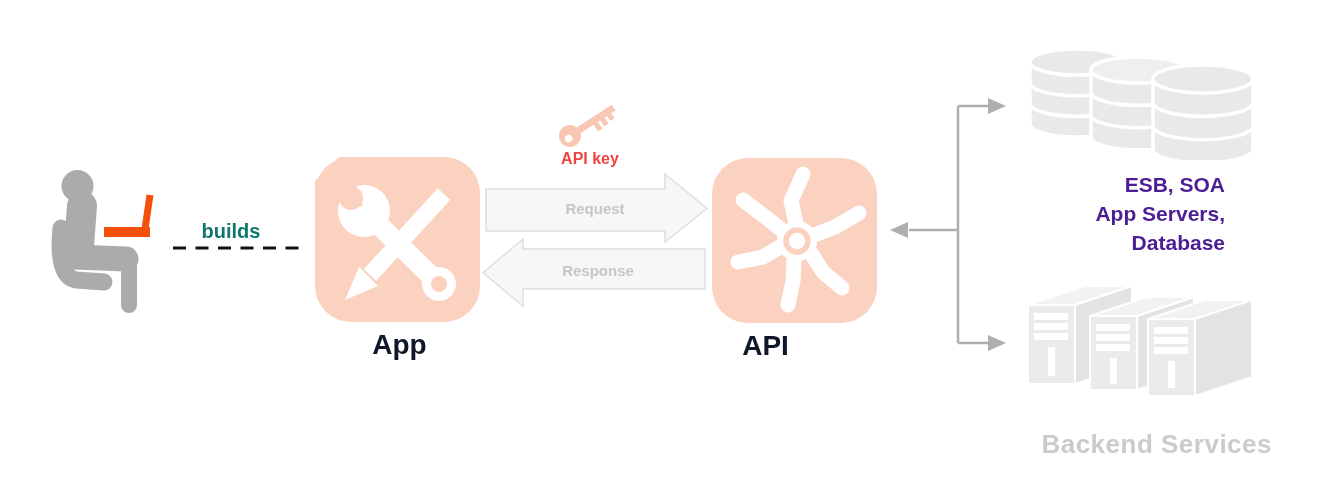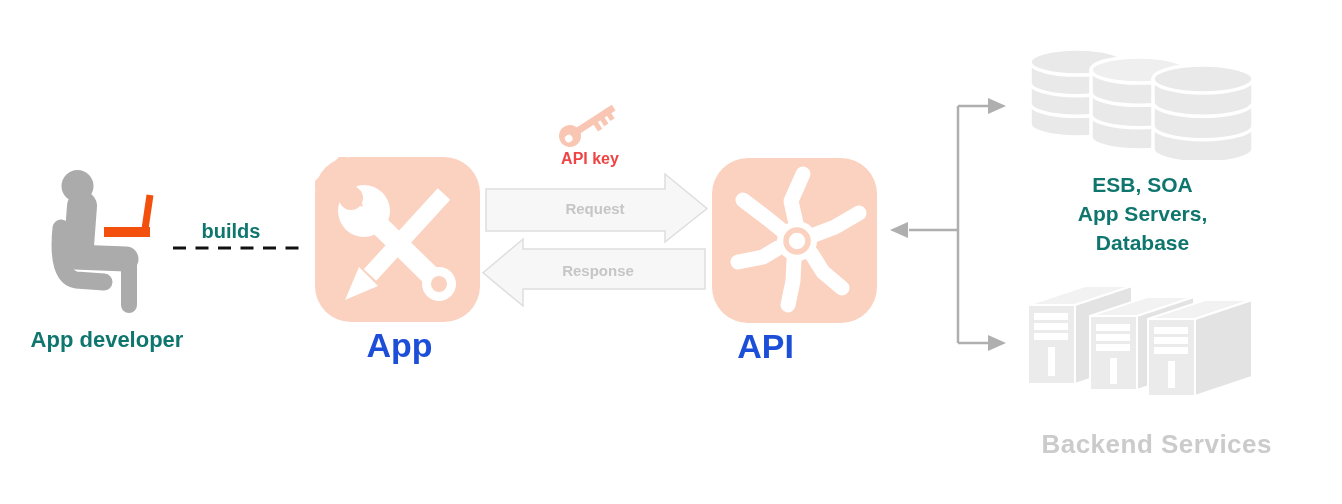--- a/index.html
+++ b/index.html
@@ -9,24 +9,24 @@
   }
   .abs{position:absolute;}
   .label{position:absolute;font-weight:bold;text-align:center;}
   .black-label{color:#0f766e;}
   .tile{
     position:absolute;width:165px;height:165px;border-radius:36px;background:#FBD1BF;
   }
   .tile svg{position:absolute;left:0;top:0;}
   .builds{font-size:20px;line-height:22px;}
   .devname{font-size:22px;line-height:24px;}
-  .nodename{font-size:34px;line-height:28px;color:#1d4ed8;}
+  .nodename{font-size:28px;line-height:28px;color:#0f172a;}
   .keyname{font-size:16px;line-height:21px;color:#ef4444;}
   .arrowtext{font-size:15px;line-height:20px;color:#C6C6C6;}
-  .esbtext{font-size:21px;line-height:29px;color:#0f766e;white-space:pre-line;}
+  .esbtext{font-size:21px;line-height:29px;color:#4c1d95;white-space:pre-line;text-align:right;}
   .backendtext{font-size:26px;line-height:26px;color:#CBCBCB;letter-spacing:0.5px;}
 </style>
 </head>
 <body>
 
 <div class="canvas">
 
   <svg class="abs" style="left:40px;top:160px;" width="130" height="165" viewBox="0 0 130 165">
     <g>
       <path d="M 21,68 Q 16,116 36,120 L 64,122" fill="none" stroke="#ABABAB" stroke-width="17" stroke-linecap="round" stroke-linejoin="round"></path>
@@ -39,21 +39,20 @@
       <rect x="64" y="67" width="46" height="10" fill="#F3500E"></rect>
       <path d="M 105,69 L 110,35" fill="none" stroke="#F3500E" stroke-width="7"></path>
     </g>
   </svg>
 
   <div class="label black-label builds" style="left:180px;top:220px;width:102px;">builds</div>
   <svg class="abs" style="left:170px;top:245px;" width="140" height="6" viewBox="0 0 140 6">
     <path d="M 3,3 L 133,3" stroke="#111111" stroke-width="3" stroke-dasharray="13 9.5" fill="none"></path>
   </svg>
 
-  <div class="label black-label devname" style="left:9px;top:328px;width:196px;">App developer</div>
 
   <div class="tile" style="left:315px;top:157px;">
     <svg width="165" height="165" viewBox="0 0 165 165">
 
       <circle cx="49" cy="54" r="26" fill="#ffffff"></circle>
       <polygon points="48,50 -6,30 30,-6" fill="#FBD1BF"></polygon>
       <circle cx="36" cy="41" r="12" fill="#FBD1BF"></circle>
 
       <path d="M 62,66 L 118,121" fill="none" stroke="#ffffff" stroke-width="20" stroke-linecap="round"></path>
       <circle cx="124" cy="127" r="17" fill="#ffffff"></circle>

